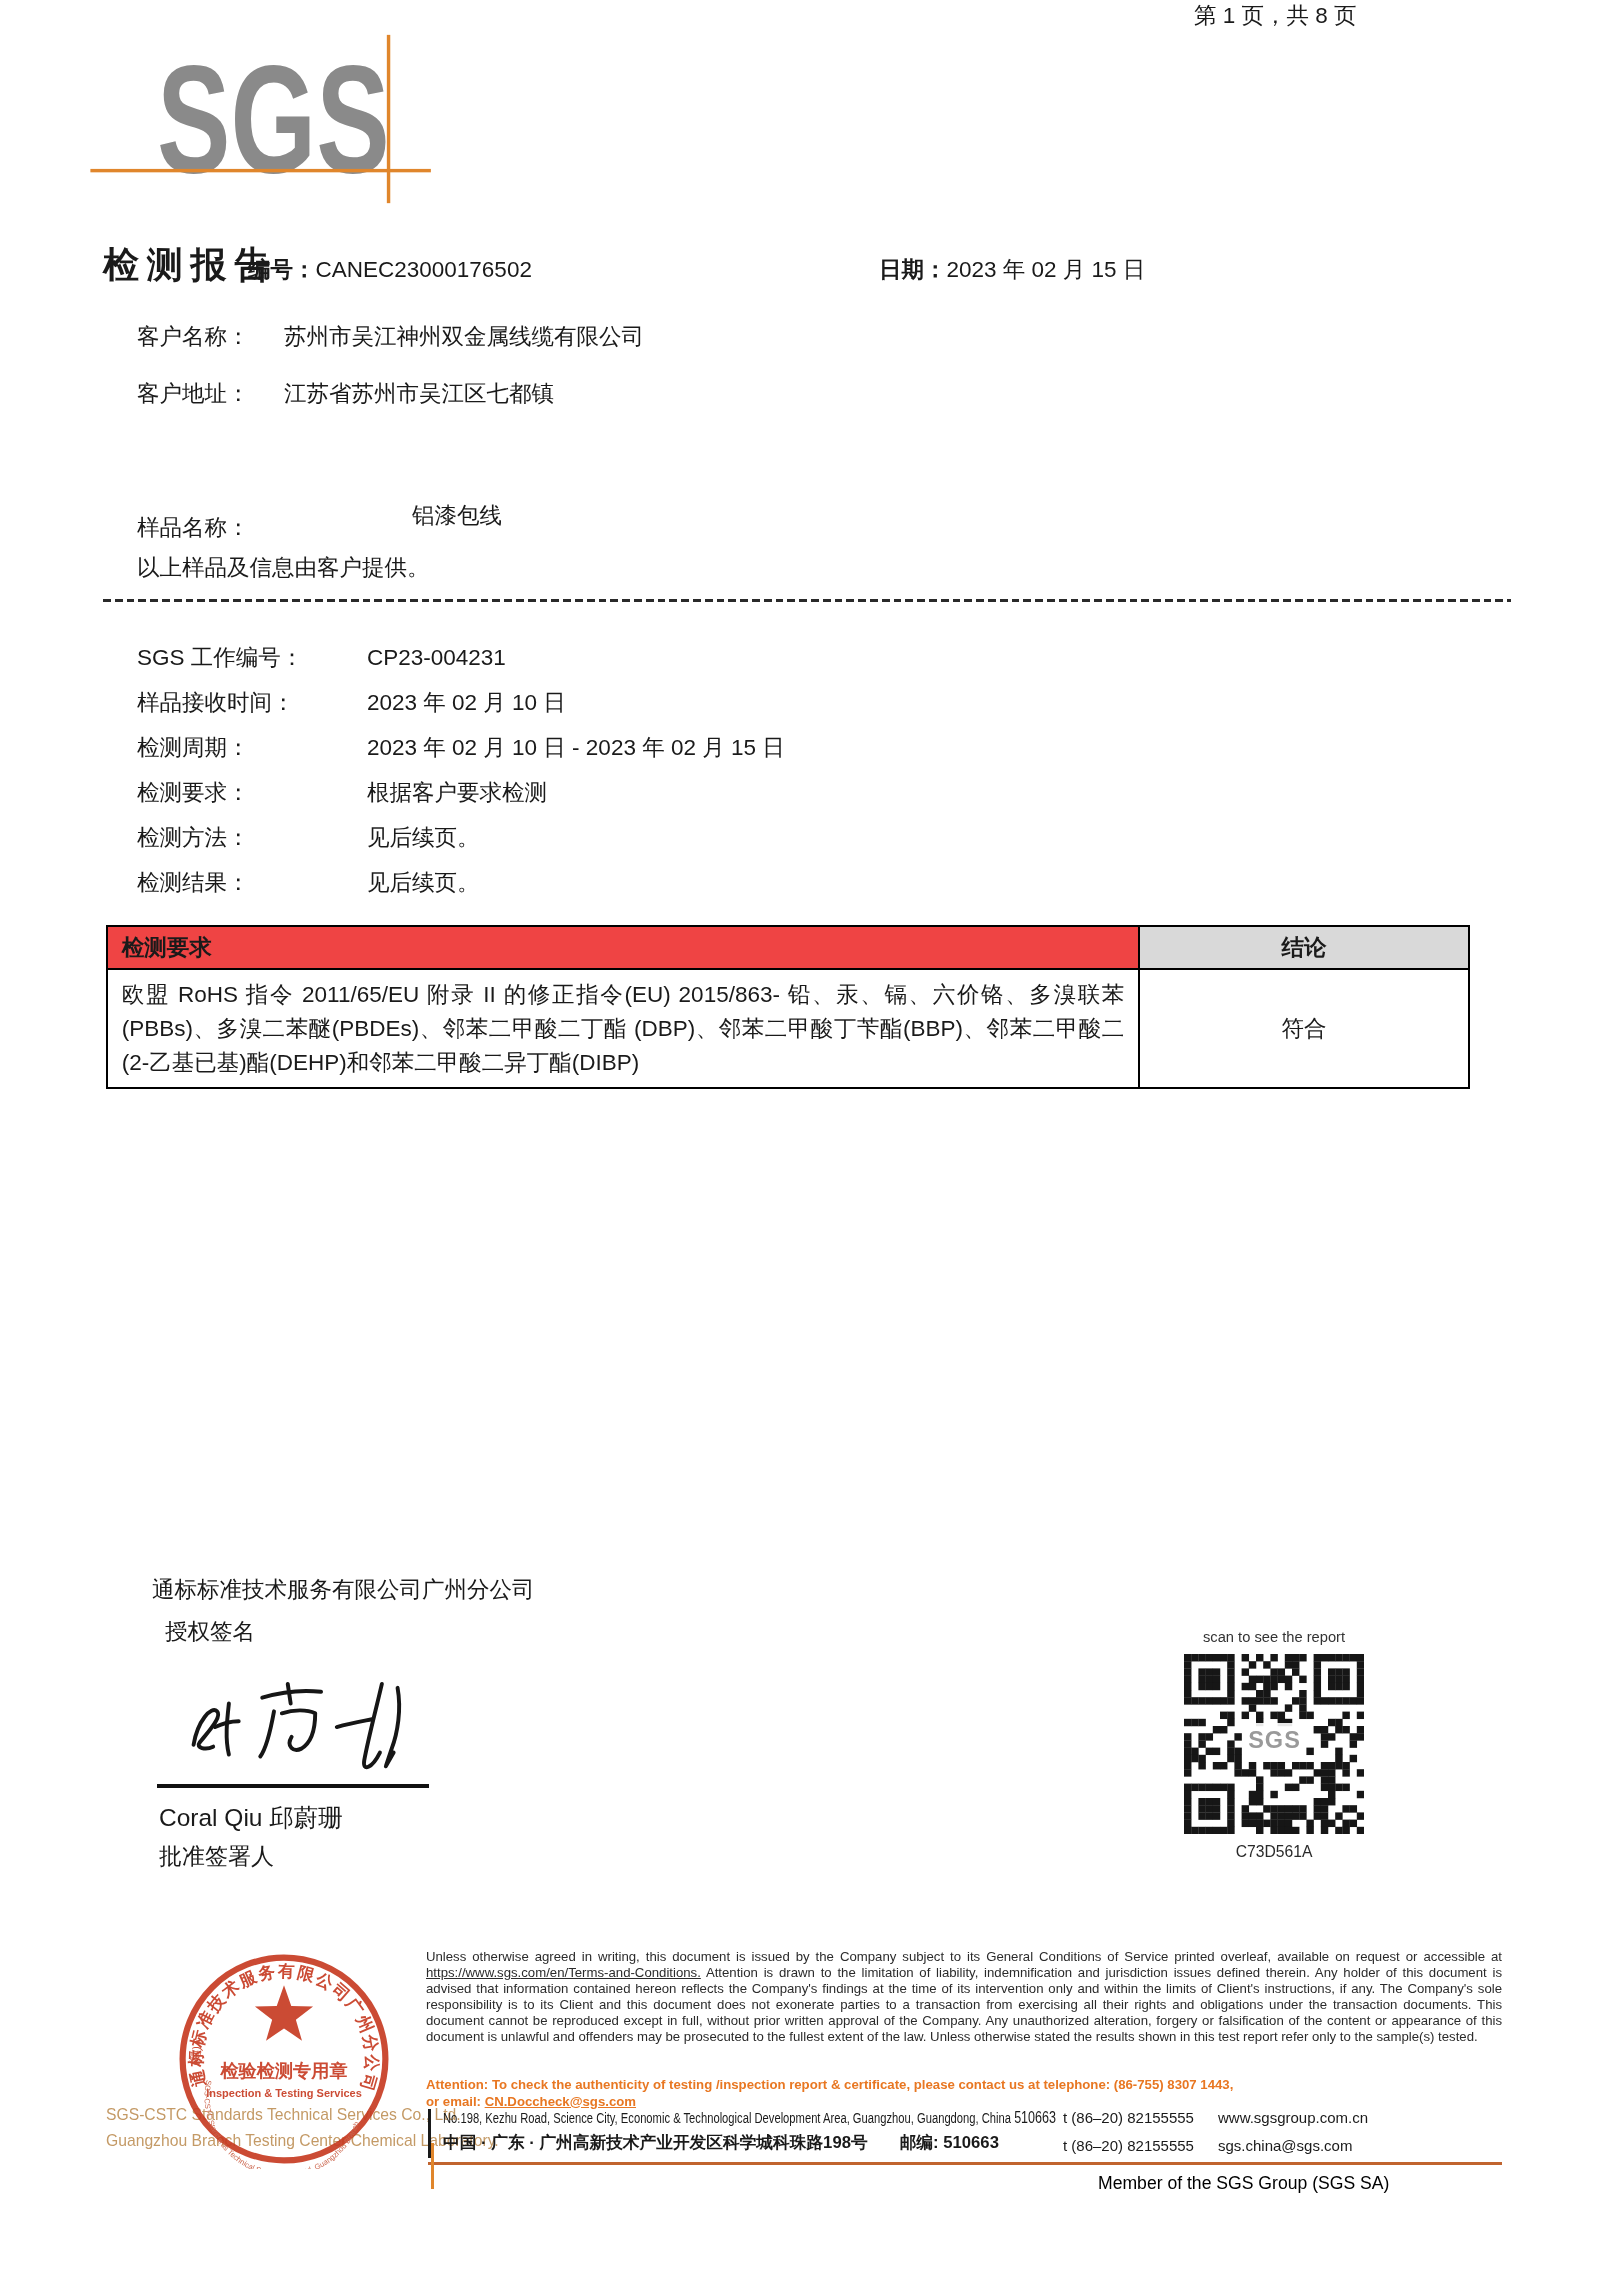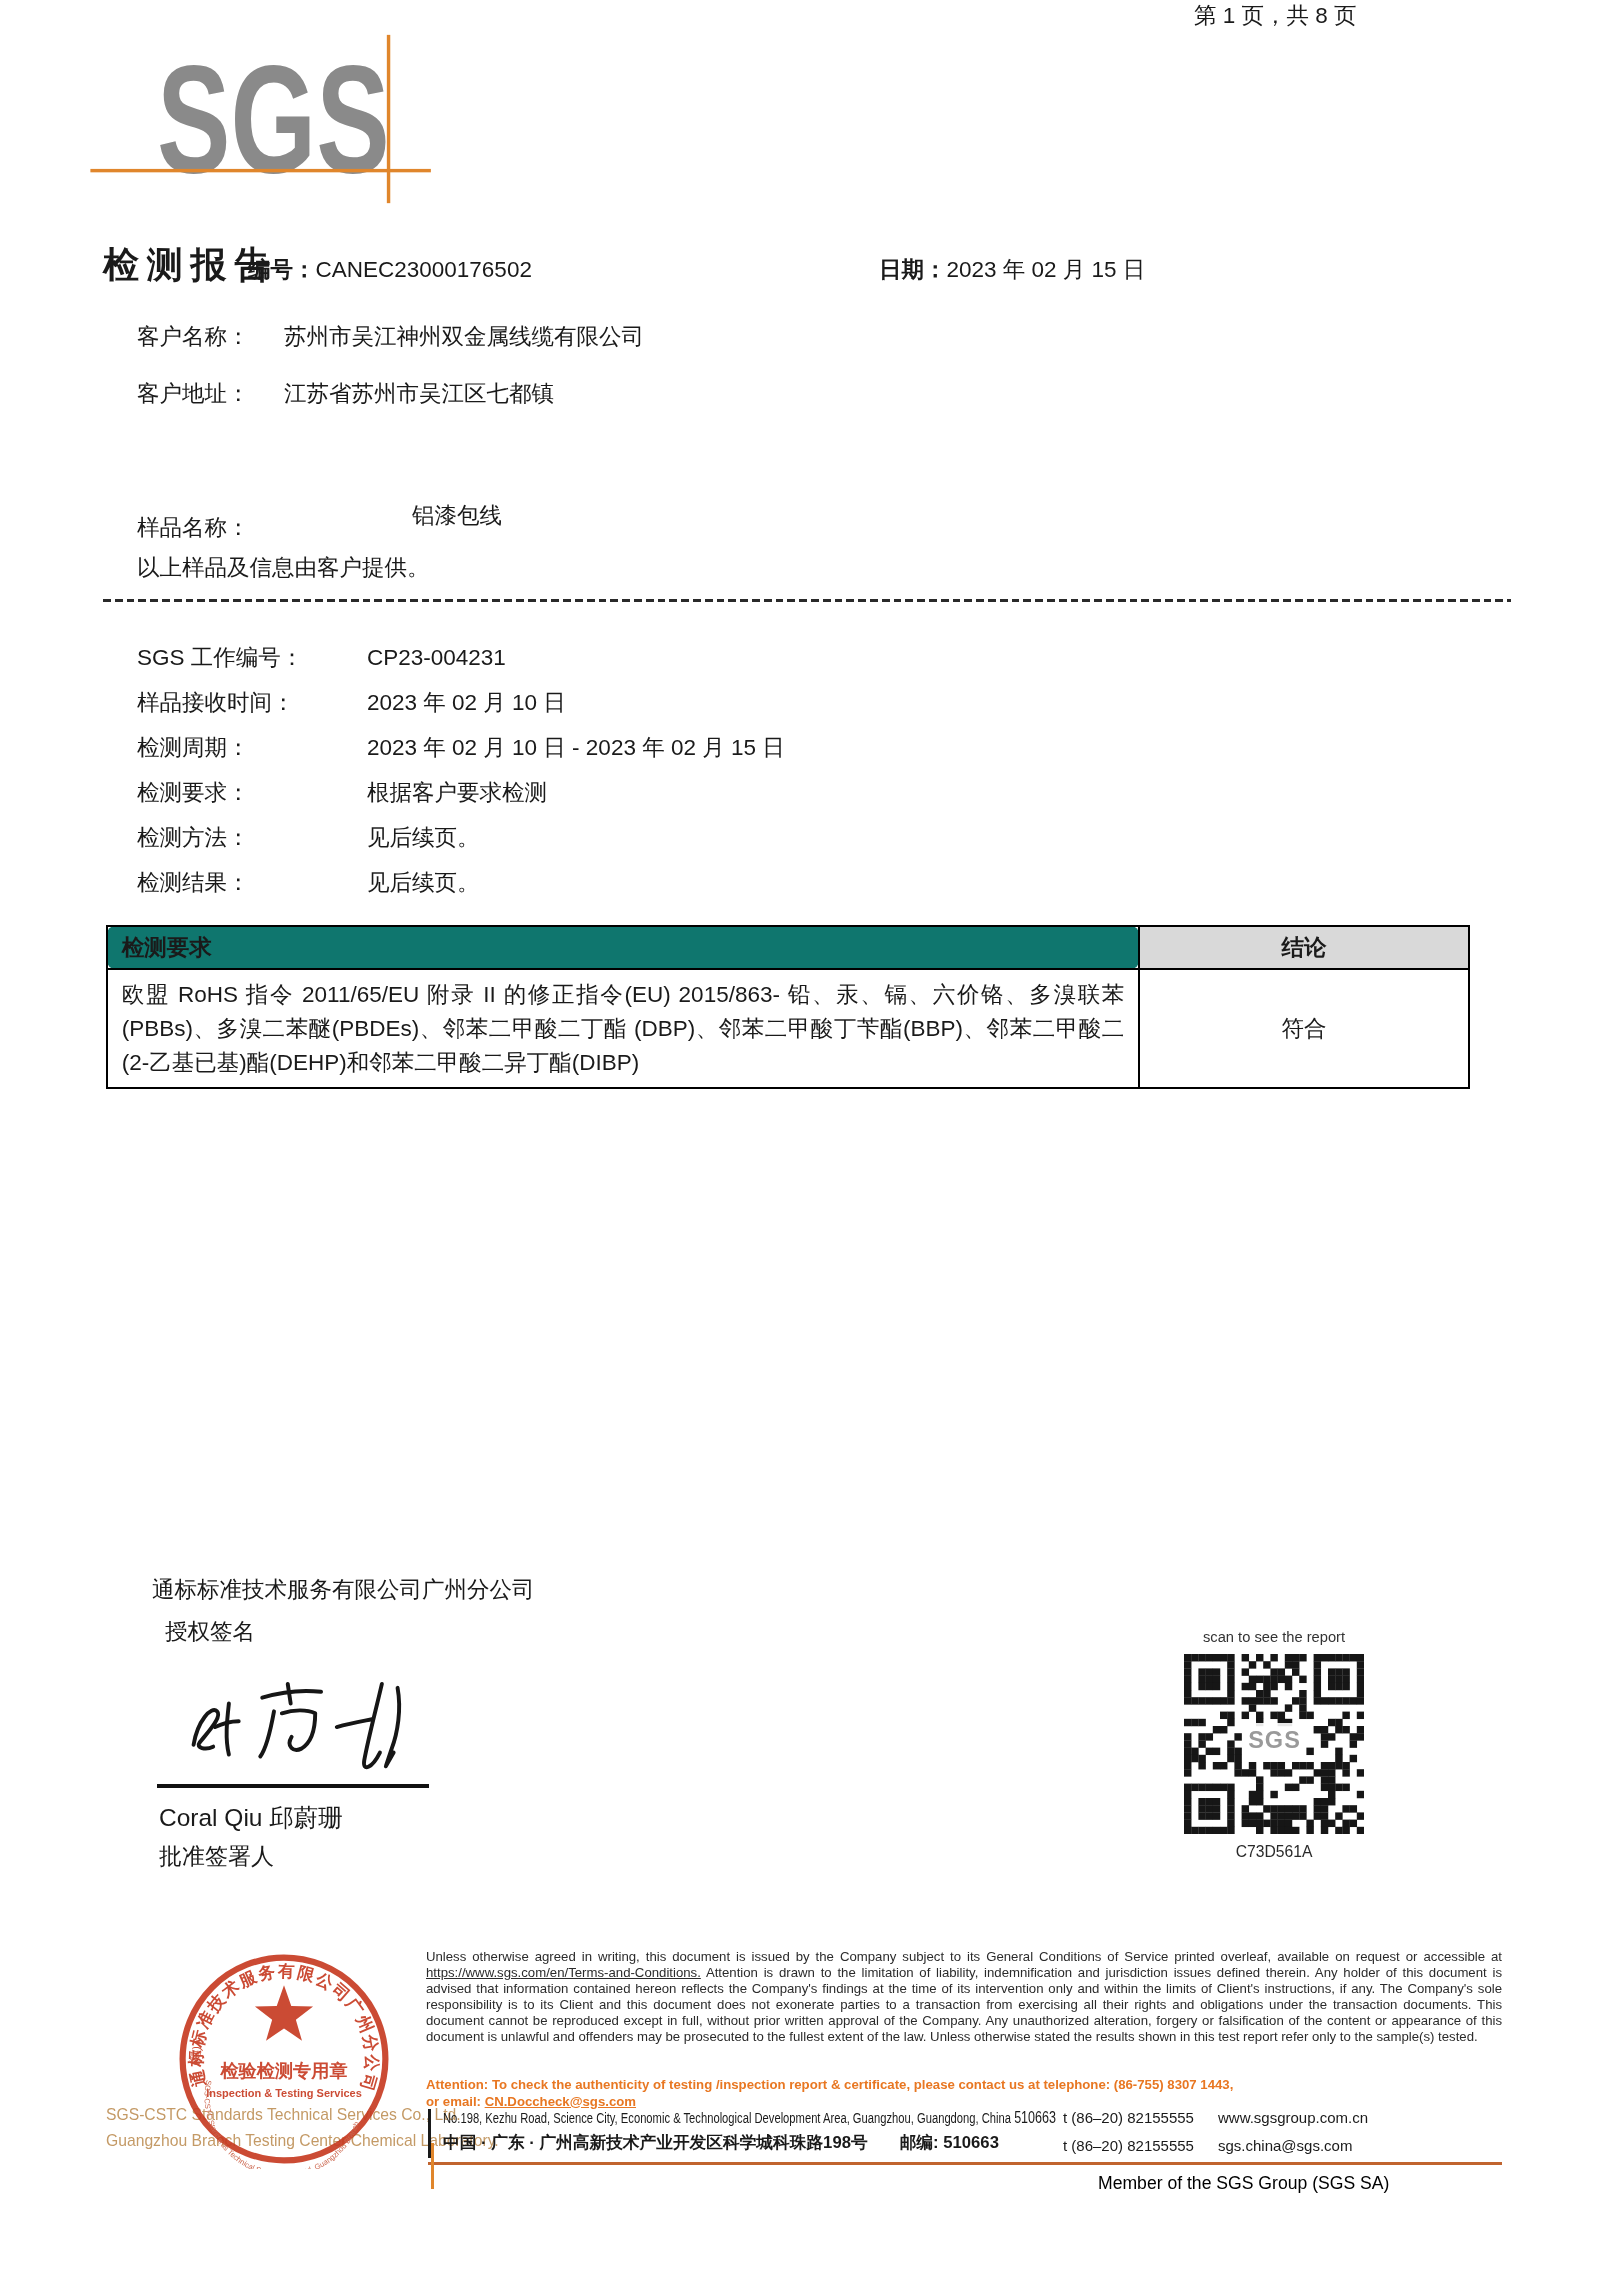--- a/index.html
+++ b/index.html
@@ -34,21 +34,21 @@
 
   
   .job-info { left:137px; top:642px;text-decoration:underline; }
   .job-row { height:45px; font-size:22.5px; }
   .job-row .jl { display:inline-block; width:230px; }
   .job-row .jv { display:inline-block; }
 
   
   .rtable { left:106px; top:925px; width:1364px; border:2px solid #000; border-collapse:collapse; table-layout:fixed; }
   .rtable th, .rtable td { border:2px solid #000; font-size:22.5px; vertical-align:middle; }
-  .rtable th.req { width:1032px; text-align:left; padding:4.9px 13.7px; height:39px; background:#0f766e;border-radius:8px; }
+  .rtable th.req { width:1032px; text-align:left; padding:4.9px 13.7px; height:39px; background:#ef4444; }
   .rtable th.con { width:330px; text-align:center; background:#d9d9d9; }
   .rtable td.req { padding:7.8px 13.7px; line-height:34px; text-align:justify; height:97px; }
   .rtable td.con { text-align:center;margin-top:36px; }
 
   
   .co-name { left:152px; top:1574px; font-size:22.5px; }
   .auth-lbl { left:165px; top:1616px; font-size:22.5px; }
   .sig-svg { left:172px; top:1678px; }
   .sig-line { left:157px; top:1784px; width:272px; height:3.9px; background:#111; }
   .signer { left:159px; top:1801px; font-size:24.5px; }

